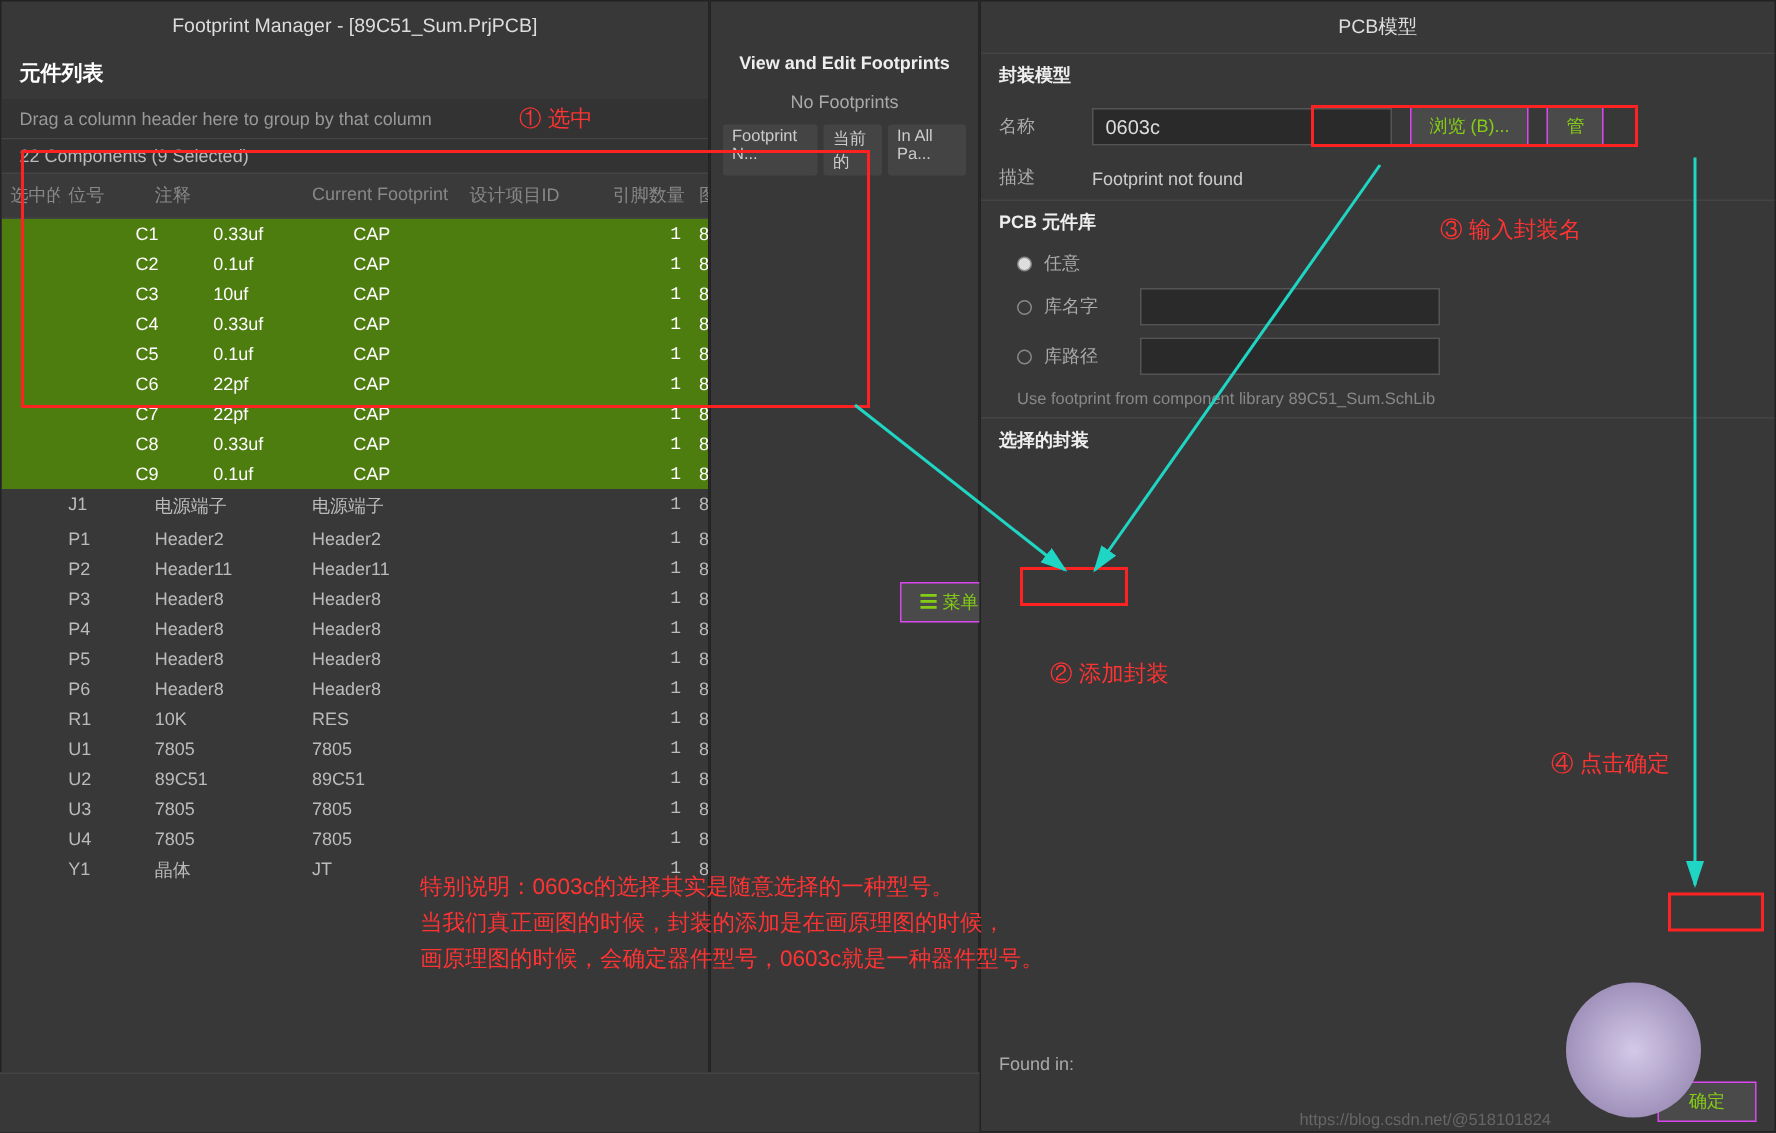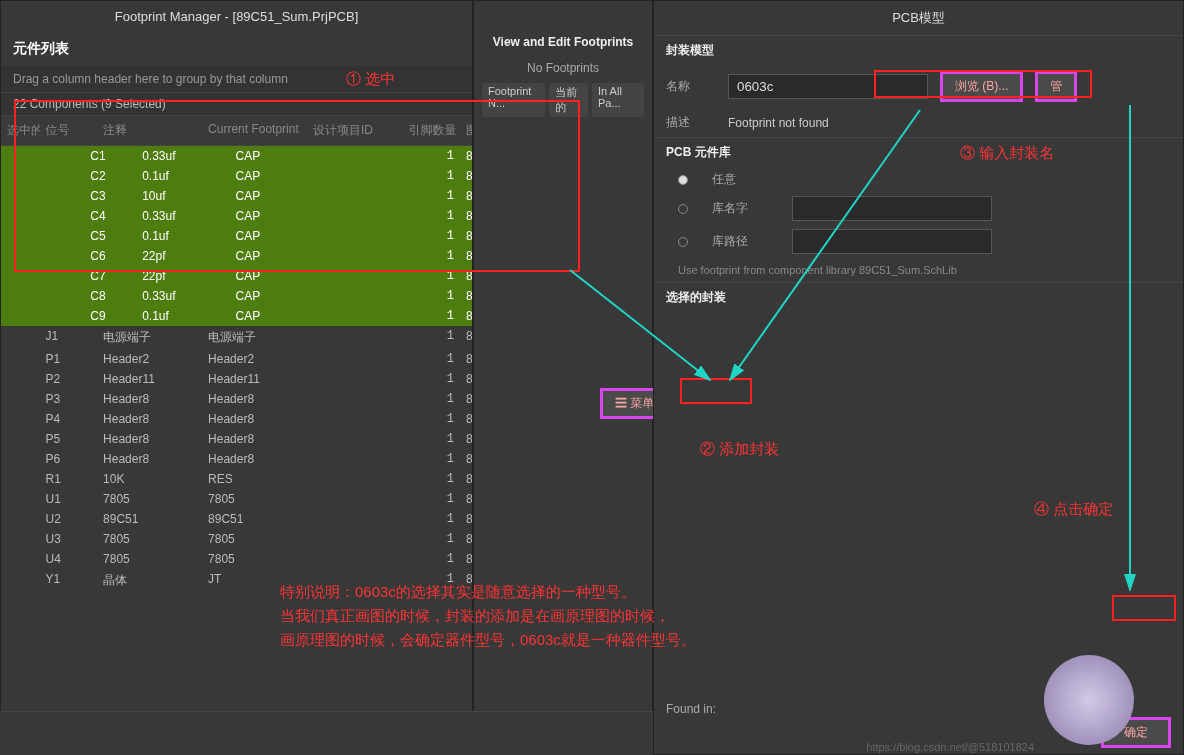--- a/index.html
+++ b/index.html
@@ -25,28 +25,28 @@
 .col-count { width: 60px; text-align: right; font-family: Liberation Mono, monospace; }
 .col-sheet { flex: 1; }
 .table-body { overflow-y: auto; }
 .tr { display: flex; padding: 1px 0; }
 .tr.selected { background: #4d7c0f; color: #fff; padding-left: 48px; }
 .tr:not(.selected) { color: #bbb; }
 .mid-title { font-weight: bold; padding: 8px 12px; color: #eee; }
 .mid-row { padding: 4px 12px; color: #aaa; }
 .filter-row { display: flex; gap: 4px; padding: 4px 8px; }
 .filter-item { background: #444; padding: 2px 6px; border-radius: 2px; color: #ccc; font-size: 11px; }
-.btn { background: #4a4a4a; border: 3px solid #d946ef; color: #fca5a5; padding: 4px 12px; cursor: pointer; font-size: 12px; }
+.btn { background: #4a4a4a; border: 1px solid #d946ef; color: #84cc16; padding: 4px 12px; cursor: pointer; font-size: 12px; }
 .btn-row { display: flex; gap: 8px; padding: 8px; }
 .right-title { text-align: center; padding: 8px; color: #ddd; font-size: 13px; }
 .section-header { padding: 6px 12px; color: #eee; font-weight: bold; border-top: 1px solid #444; }
 .form-row { display: flex; align-items: center; padding: 6px 12px; gap: 12px; }
 .form-label { width: 50px; color: #aaa; }
 .text-input { background: #2a2a2a; border: 1px solid #555; color: #ddd; padding: 4px 8px; flex: 1; }
-.radio-row { display: flex; align-items: center; padding: 4px 24px; gap: 24px; color: #aaa; }
+.radio-row { display: flex; align-items: center; padding: 4px 24px; gap: 8px; color: #aaa; }
 .radio-dot { width: 10px; height: 10px; border-radius: 50%; border: 1px solid #888; display: inline-block; }
 .radio-dot.checked { background: #ddd; }
 .hint-text { padding: 6px 24px; color: #888; font-size: 11px; }
 .found-in { padding: 8px 12px; color: #aaa; }
 .bottom-row { position: absolute; bottom: 6px; right: 12px; display: flex; gap: 8px; }
 .footer-bar { position: absolute; bottom: 0; left: 0; right: 0; display: flex; justify-content: flex-end; padding: 6px 12px; gap: 8px; background: #383838; border-top: 1px solid #444; }
 .explain-text { position: absolute; left: 280px; top: 580px; color: #ff3333; font-size: 15px; line-height: 1.6; z-index: 100; pointer-events: none; }
 svg.arrow { position: absolute; pointer-events: none; z-index: 95; }
 .watermark { position: absolute; bottom: 2px; right: 150px; color: #666; font-size: 11px; z-index: 101; }
 .avatar { position: absolute; bottom: 10px; right: 50px; width: 90px; height: 90px; border-radius: 50%; background: radial-gradient(circle, #d4c9e8, #8a7ba8); z-index: 50; }

